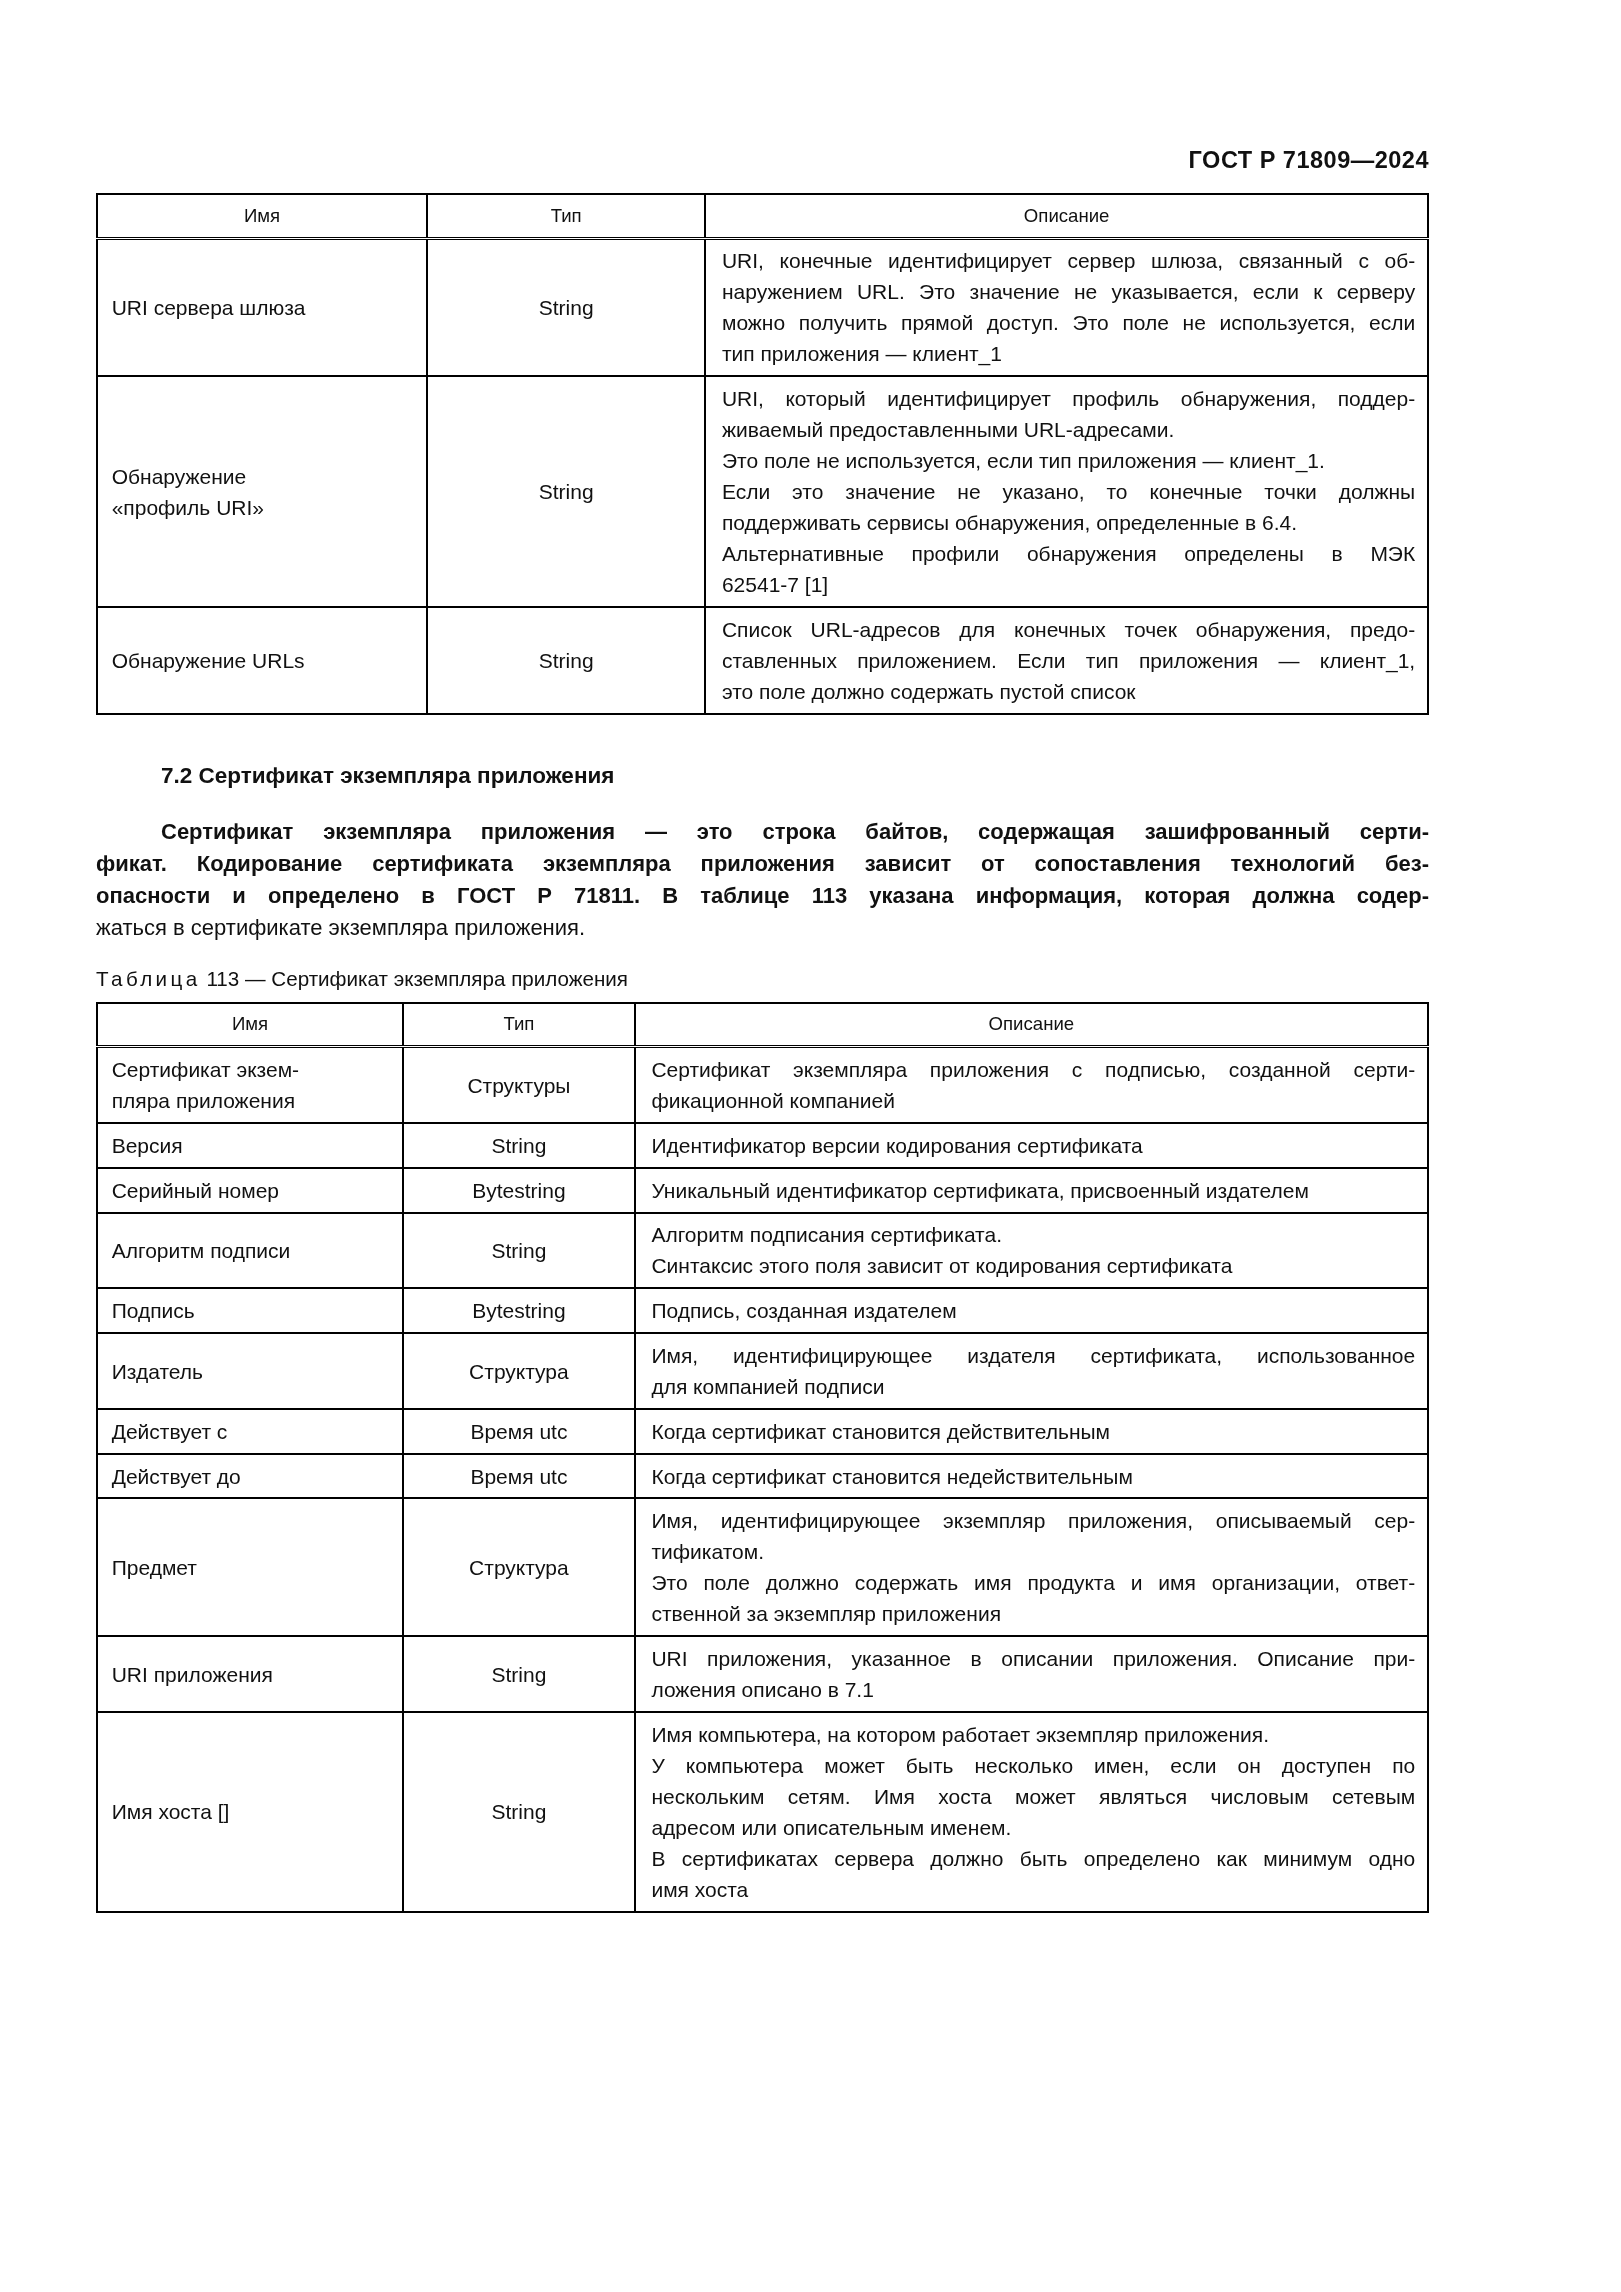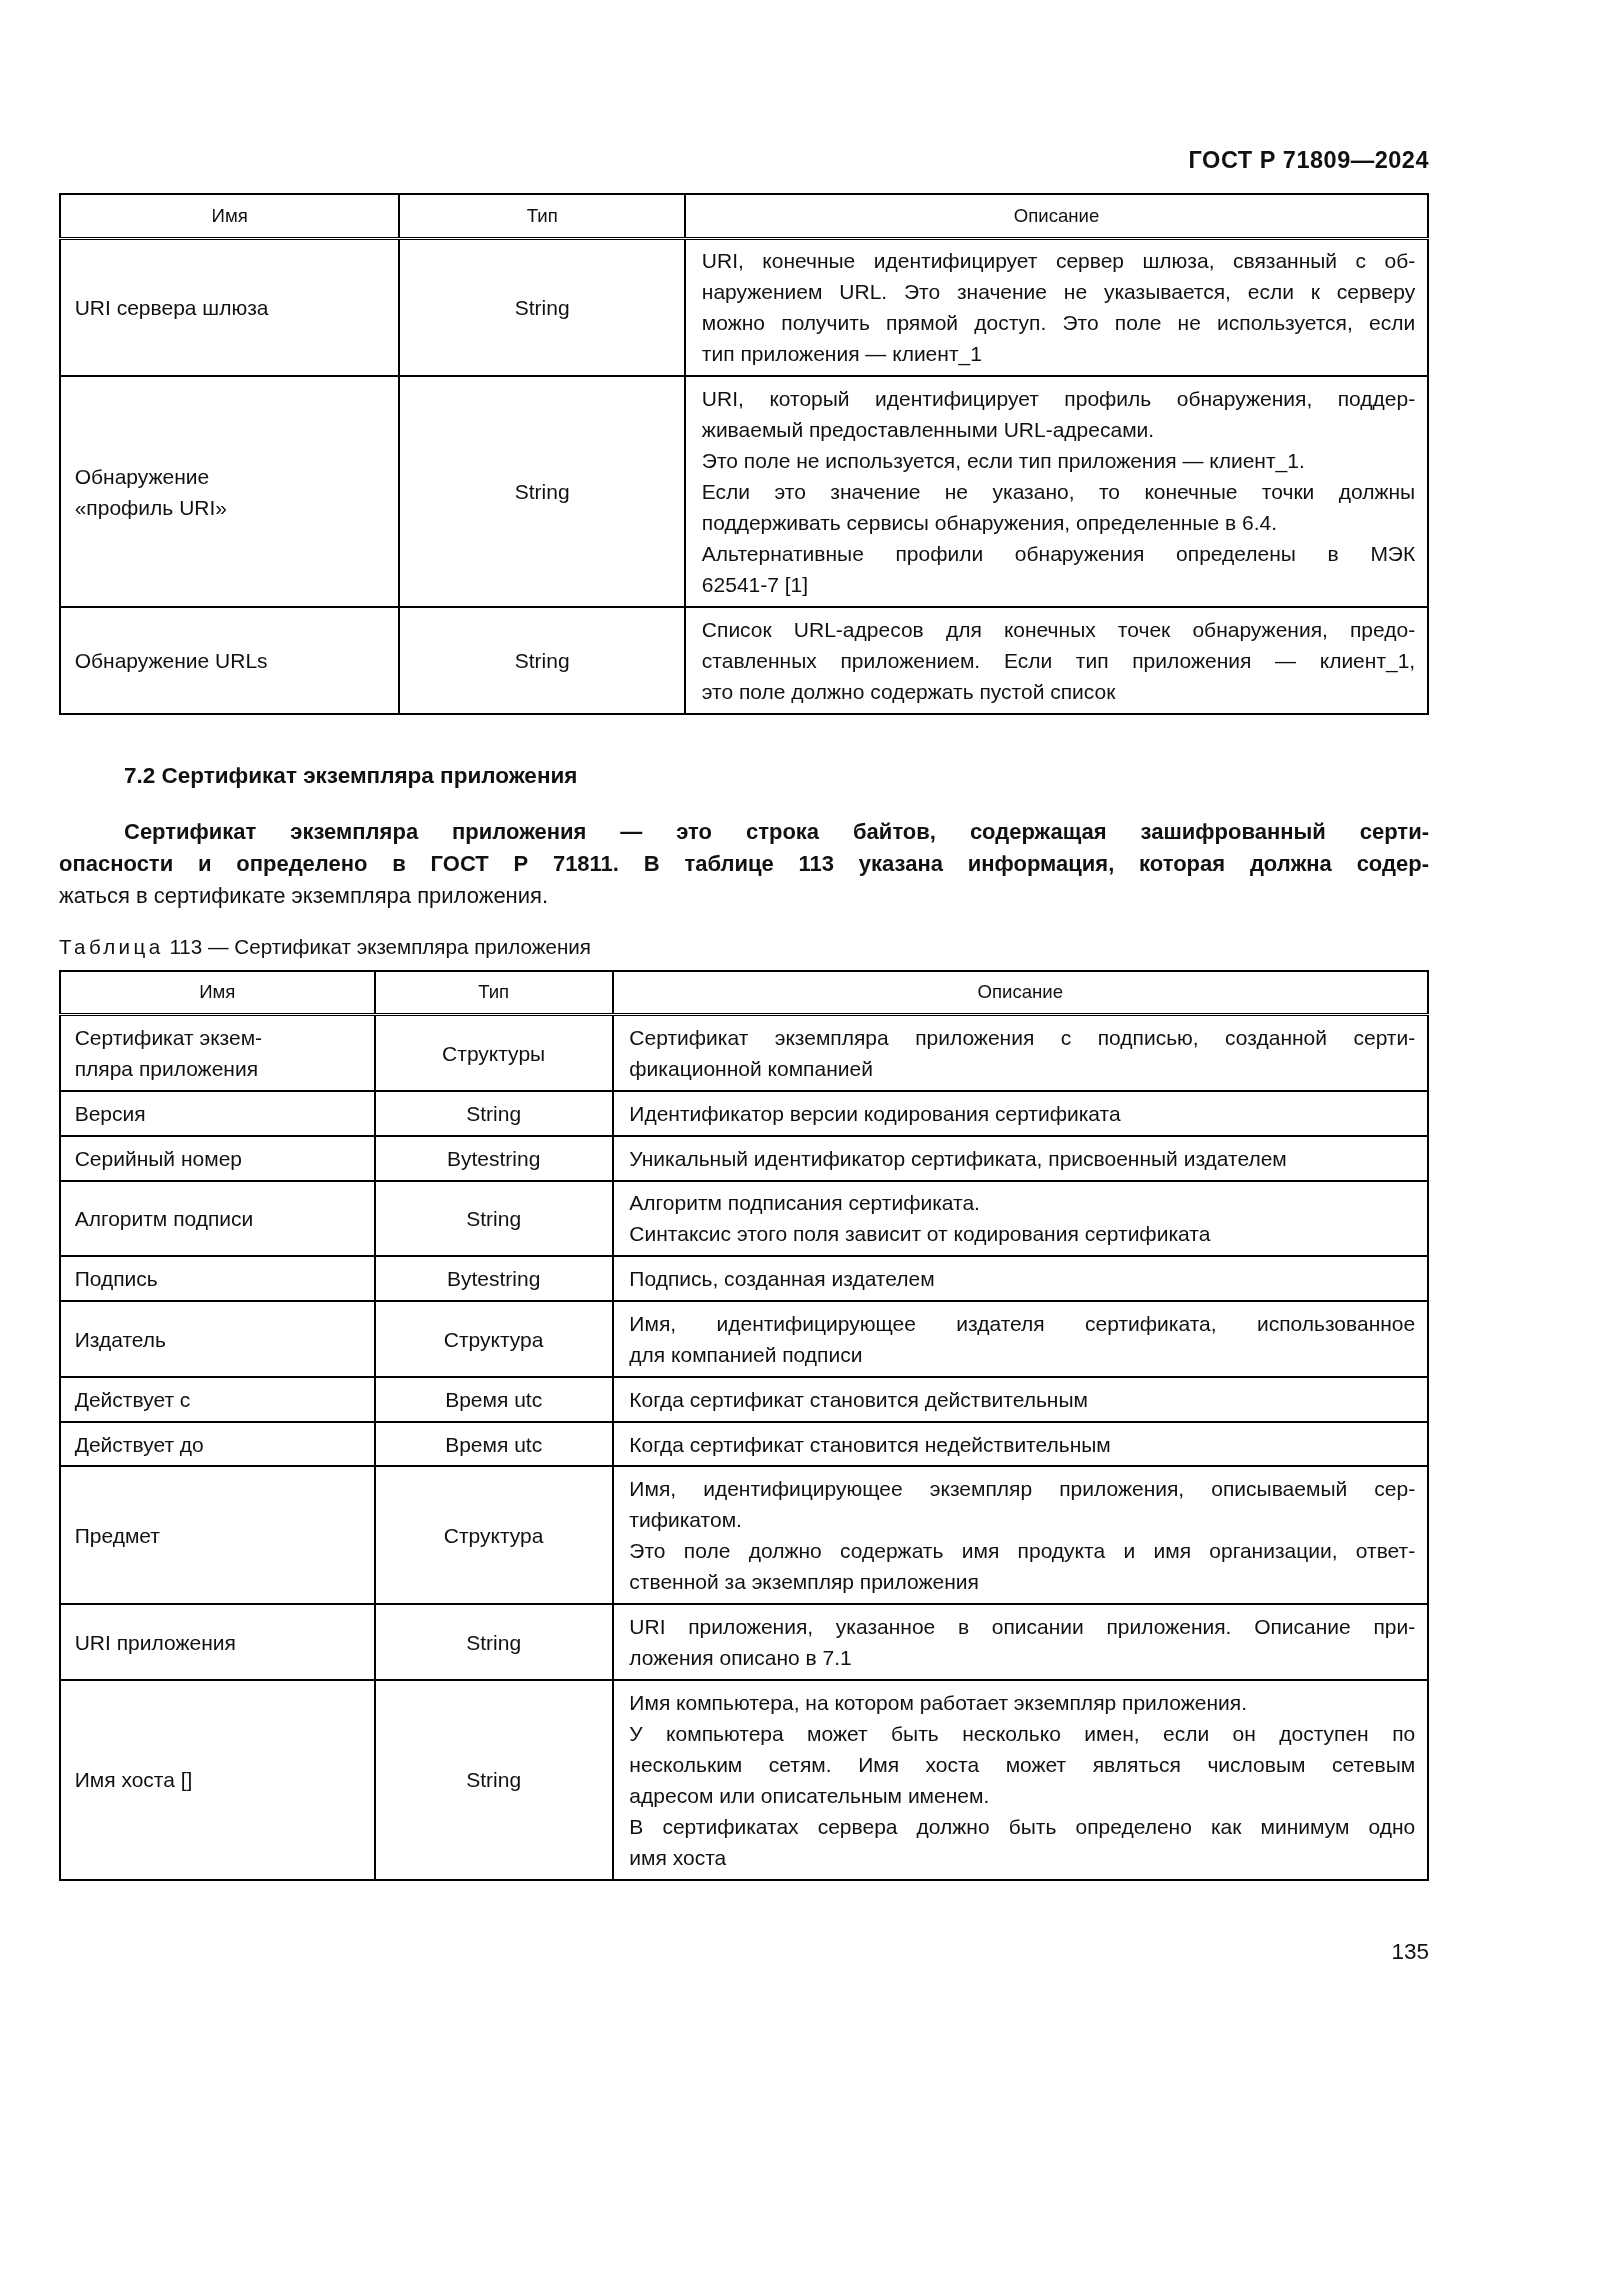--- a/index.html
+++ b/index.html
@@ -4,21 +4,21 @@
 <style>
   html, body { margin: 0; padding: 0; background: #ffffff; }
   .page {
     position: relative;
     width: 1621px;
     height: 1973px;
     background: #ffffff;
     color: #111;
     font-family: "Liberation Sans", "DejaVu Sans", sans-serif;
     box-sizing: border-box;
-    padding: 147px 192px 0 59px;
+    padding: 147px 192px 0 96px;
     overflow: hidden;
   }
   .page-header {
     text-align: right;
     font-size: 23.5px;
     font-weight: bold;
     line-height: 27.4px;
     letter-spacing: 0.5px;
   }
   .caption-112 {
@@ -153,20 +153,21 @@
             <div class="cell-line">это поле должно содержать пустой список</div>
           </td>
         </tr>
       </tbody>
     </table>
 
   <h2 class="section-heading">7.2 Сертификат экземпляра приложения</h2>
 
   <div class="paragraph">
     <div class="par-line">Сертификат экземпляра приложения — это строка байтов, содержащая зашифрованный серти-</div>
+    <div class="par-line">фикат. Кодирование сертификата экземпляра приложения зависит от сопоставления технологий без-</div>
     <div class="par-line">опасности и определено в ГОСТ Р 71811. В таблице 113 указана информация, которая должна содер-</div>
     <div class="par-line">жаться в сертификате экземпляра приложения.</div>
   </div>
 
   <div class="caption-113">
     <span class="cap-label">Таблица</span><span class="cap-rest">113 — Сертификат экземпляра приложения</span>
   </div>
 
   <table class="gost-table t113">
     <colgroup>

